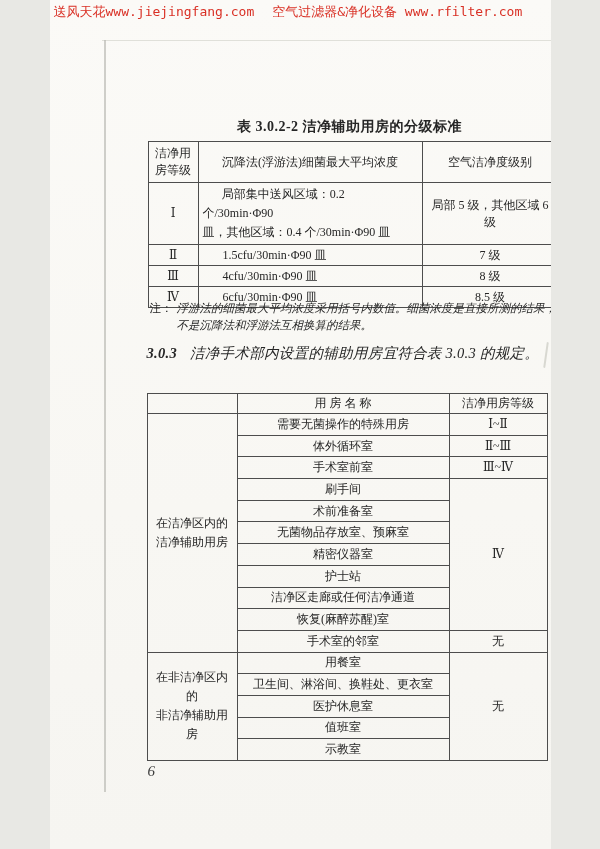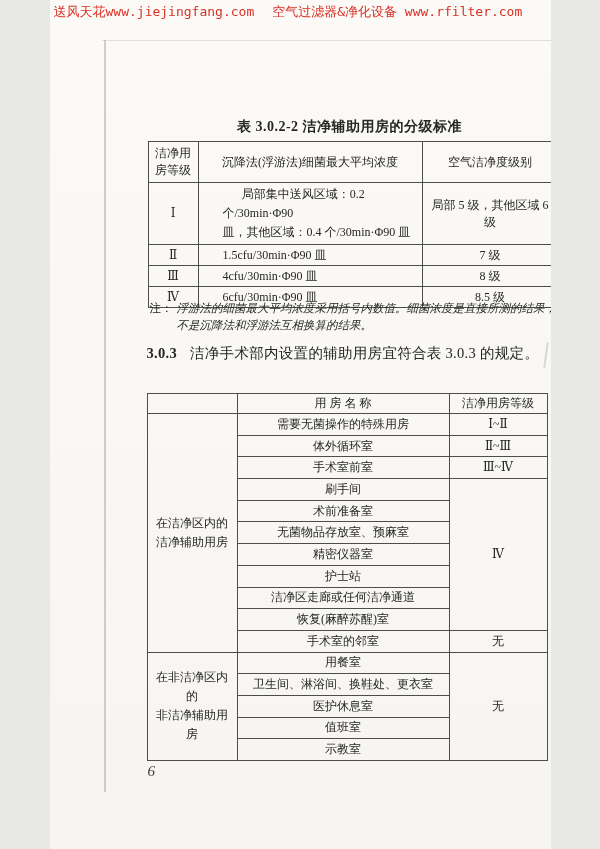--- a/index.html
+++ b/index.html
@@ -35,34 +35,34 @@
   td,th{border:1px solid #4d4d4d;font-weight:normal;
     font-size:12px;line-height:17px;text-align:center;vertical-align:middle;
     padding:1px 4px;overflow:hidden;}
   .t1{position:absolute;top:141px;left:98px;width:410px;}
   .t1 col.c1{width:50px;} .t1 col.c2{width:224px;} .t1 col.c3{width:136px;}
   .t1 tr.hdr{height:41px;}
   .t1 tr.r0{height:50px;}
   .t1 tr.rs{height:21px;}
   .t1 .pre{white-space:pre-line;}
   .t1 td.conc{text-align:left;padding-left:24px;}
-  .t1 td.conc0{text-align:left;padding:2px 8px 2px 24px;text-indent:1.6em;line-height:19px;margin-top:32px;}
+  .t1 td.conc0{text-align:left;padding:2px 8px 2px 4px;text-indent:1.6em;line-height:19px;margin-top:32px;}
   .t2{position:absolute;top:393px;left:97px;width:400px;padding-left:25px;}
   .t2 col.c1{width:90px;} .t2 col.c2{width:212px;} .t2 col.c3{width:98px;}
   .t2 tr{height:21.7px;}
   .t2 tr.hdr{height:20px;}
   .t2 td.group{white-space:pre-line;line-height:19px;}
   
   .note{position:absolute;top:300px;left:100px;width:412px;display:flex;
     font-size:11.5px;line-height:17px;}
   .note-label{flex:none;margin-right:4px;}
   .note-text{flex:1;white-space:pre-line;font-style:italic;}
   
   .section{position:absolute;top:343px;left:97px;width:420px;
-    font-size:14.5px;line-height:20px;letter-spacing:.3px;}
+    font-size:14.5px;line-height:20px;letter-spacing:.3px;font-style:italic;}
   .section .num{font-weight:bold;}
   .section .txt{margin-left:13px;}
   
   .pageno{position:absolute;top:763px;left:98px;font-style:italic;
     font-size:15px;color:#3a3a3a;}
   
   .scan-mark{position:absolute;right:4px;top:342px;width:2px;height:26px;
     background:#cfcfc8;border-radius:2px;transform:rotate(8deg);opacity:.8;}
 </style>
 </head>

